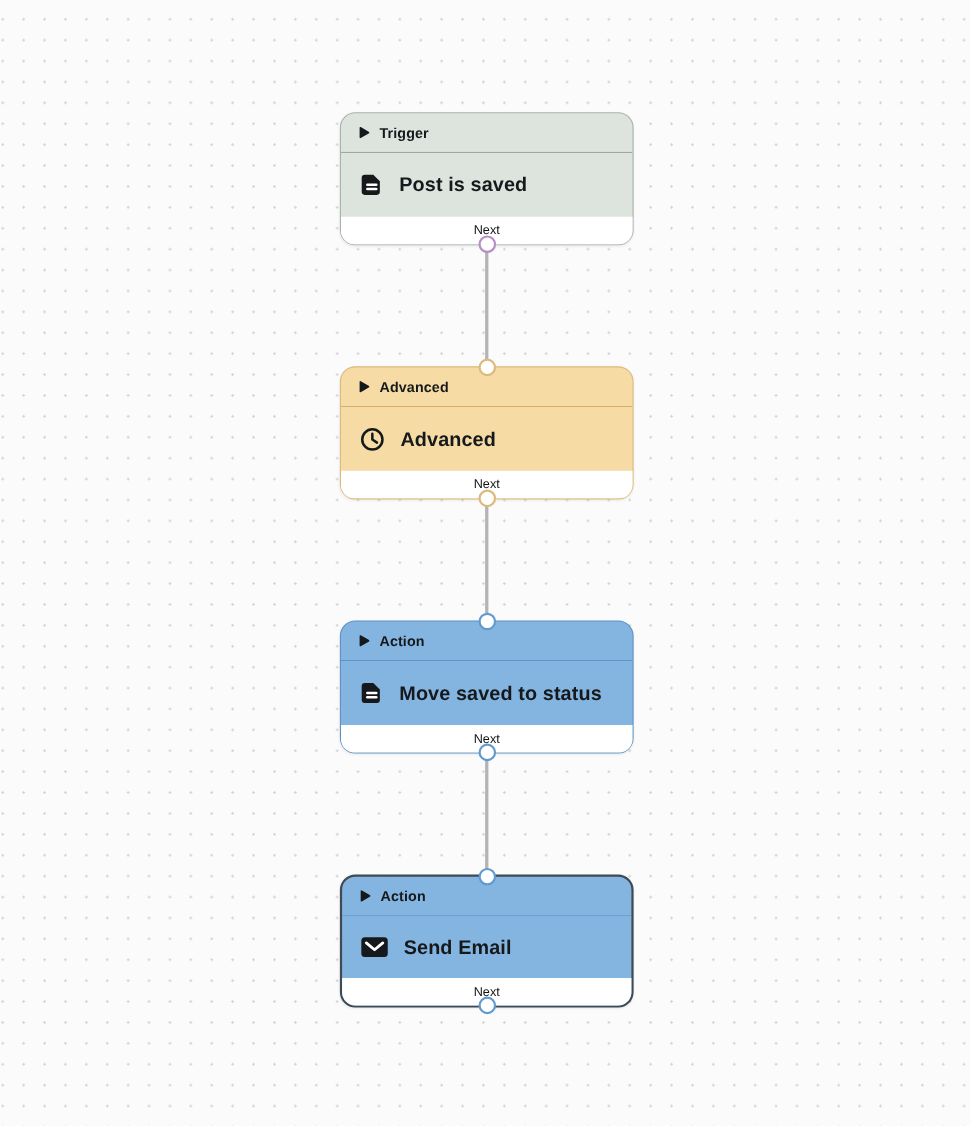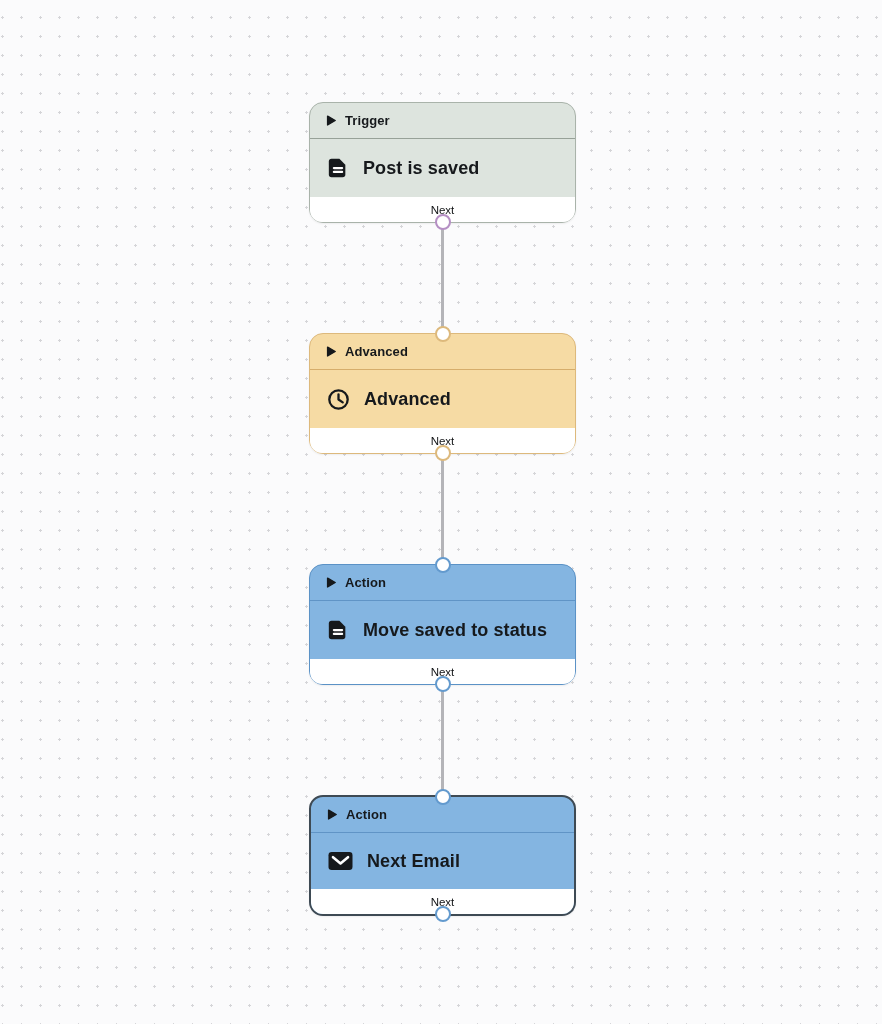--- a/index.html
+++ b/index.html
@@ -193,21 +193,21 @@
       </span>
       <span class="node-category">Action</span>
     </div>
     <div class="node-body">
       <span class="icon-wrap">
         <svg width="25" height="20" viewBox="0 0 25 20">
           <rect x="0.5" y="1" width="24" height="18" rx="3.2" fill="#16191c"></rect>
           <path d="M5 6.2 L12.5 12.4 L20 6.2" fill="none" stroke="#ffffff" stroke-width="2.6" stroke-linecap="round" stroke-linejoin="round"></path>
         </svg>
       </span>
-      <span class="node-title">Next Email</span>
+      <span class="node-title">Send Email</span>
     </div>
     <div class="node-footer">
       <span class="next-label">Next</span>
     </div>
     <span class="port port--out" style="border-color: rgb(99, 154, 206);"></span>
   </div>
 
 </div>
 
 </body></html>

